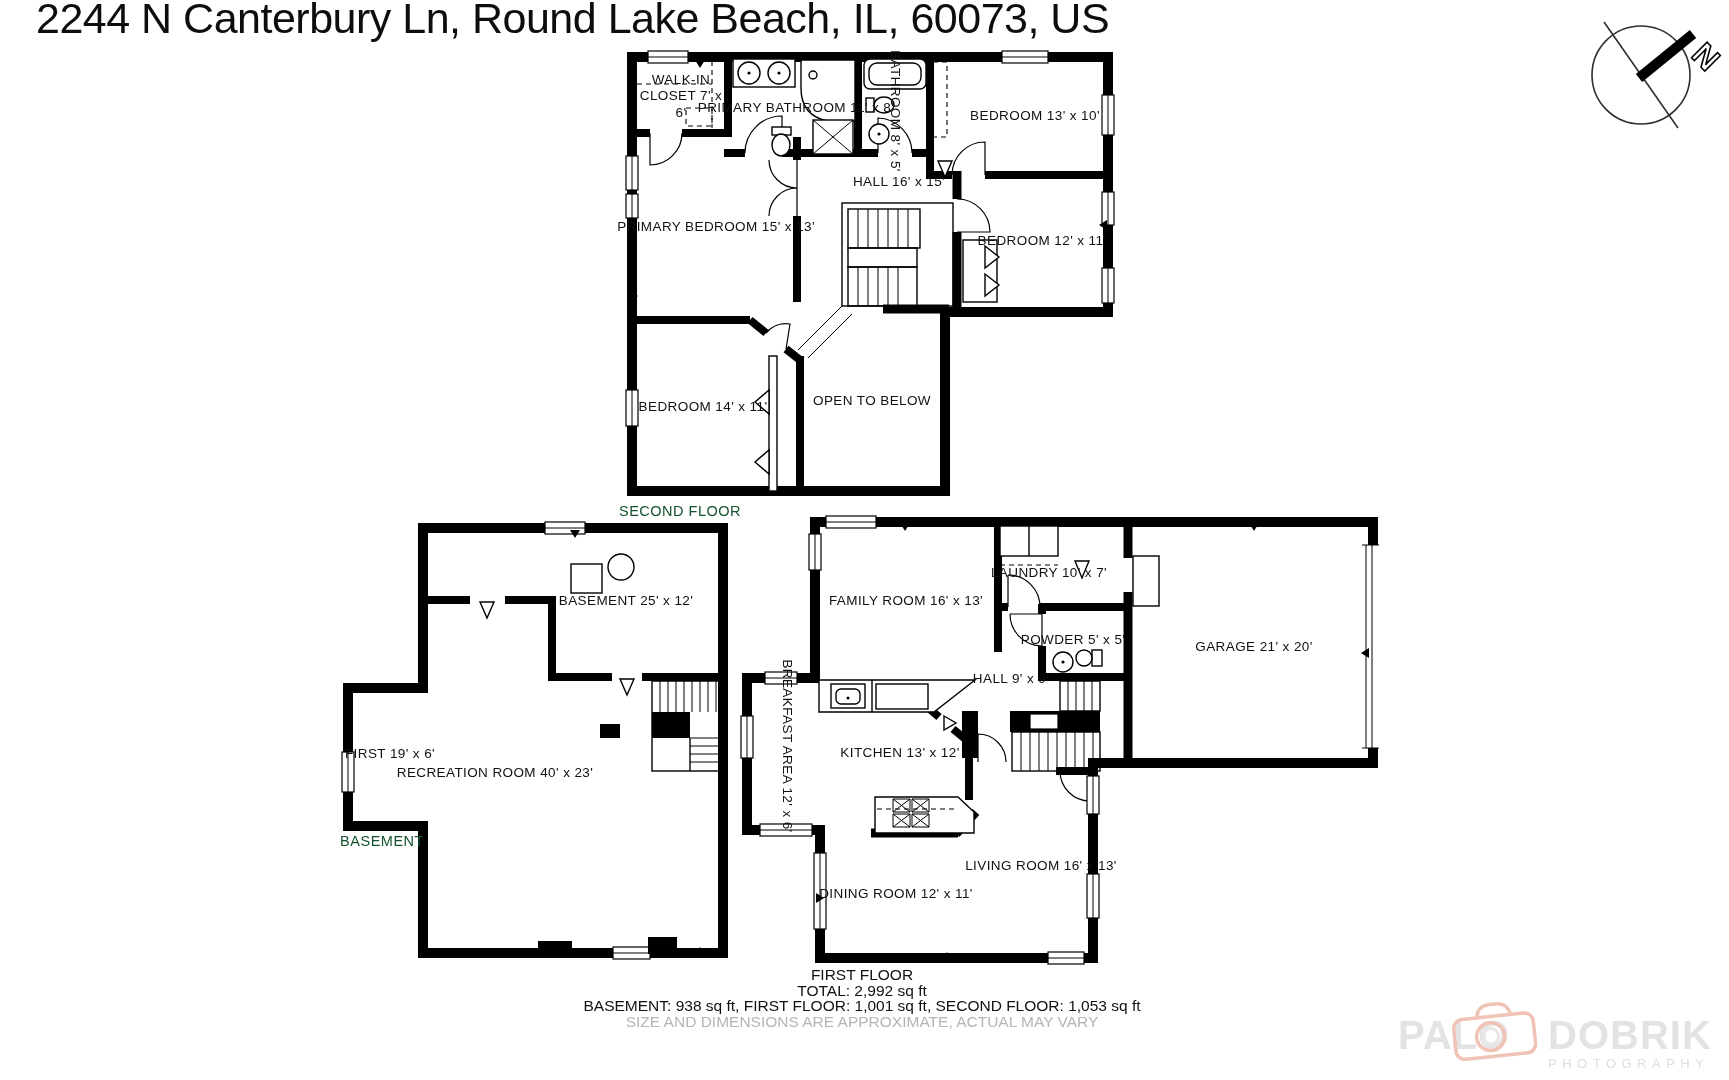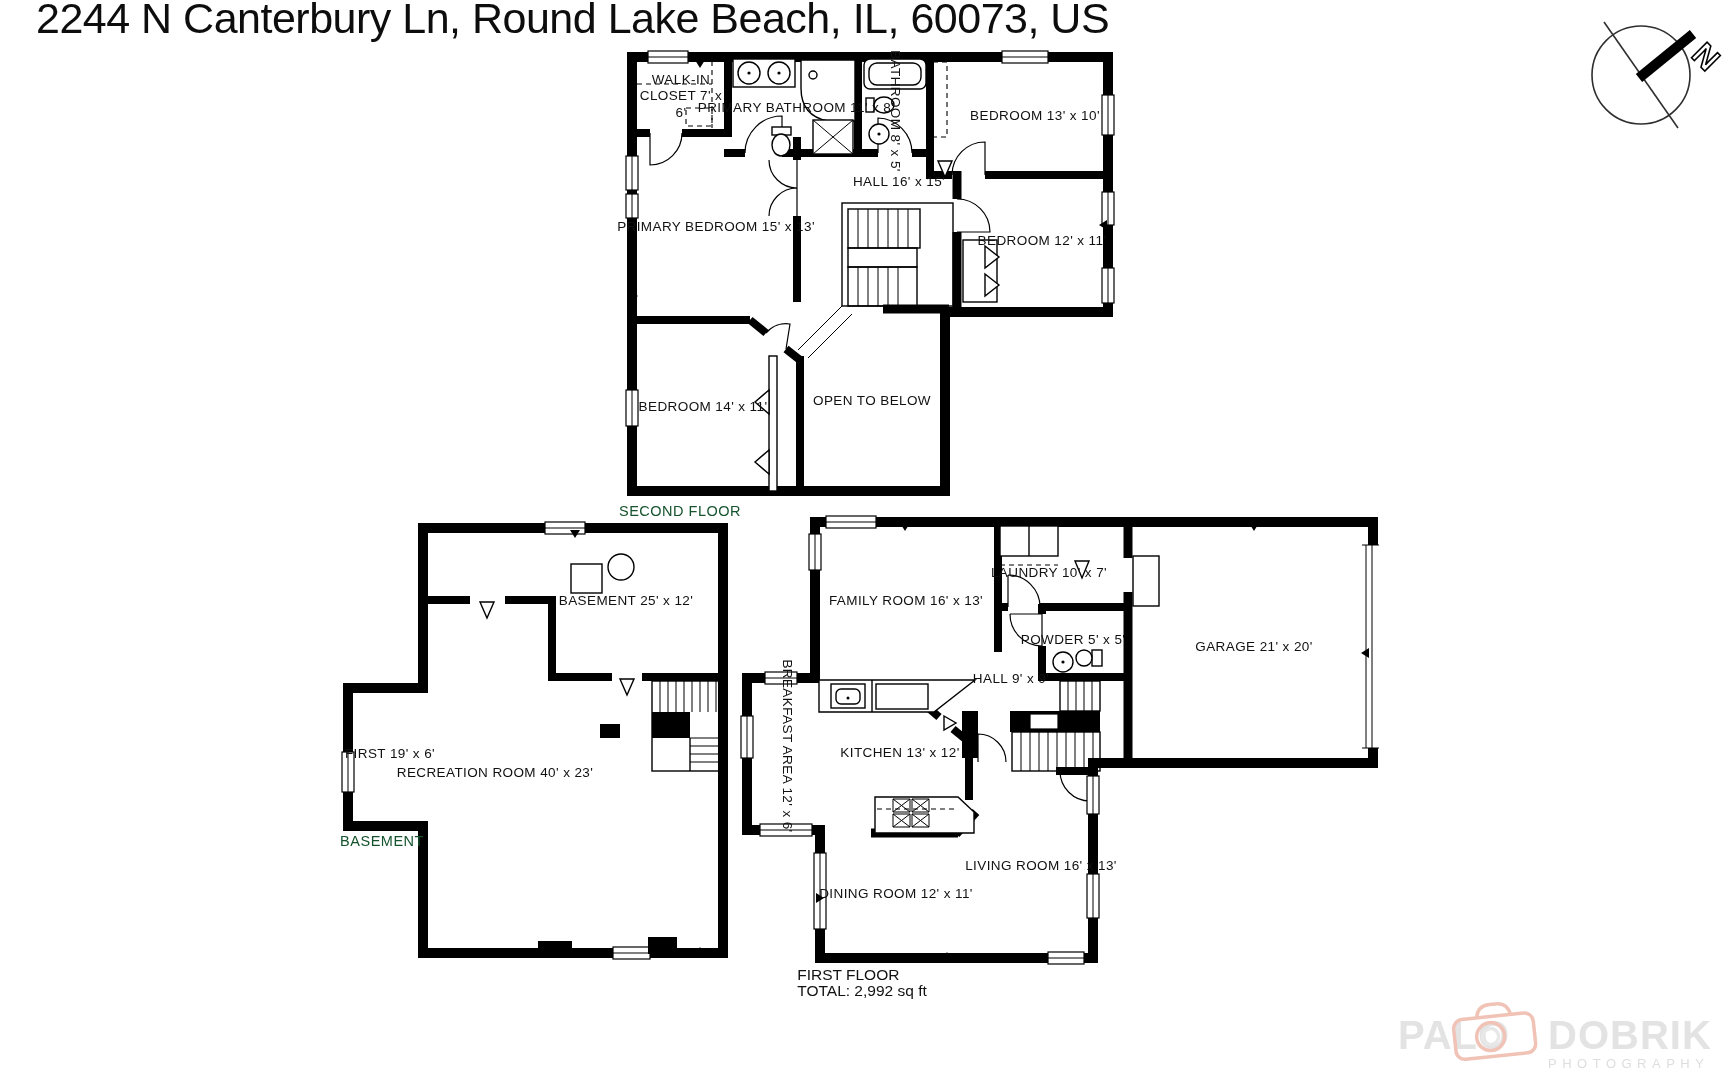--- a/index.html
+++ b/index.html
@@ -28,21 +28,21 @@
   .rl{position:absolute;transform:translate(-50%,-50%);text-align:center;
       font:500 13.5px "Liberation Sans",sans-serif;color:#111;letter-spacing:.4px;
       line-height:1.22;white-space:nowrap;}
   .rl .dm:empty{display:none;}
   .rl.v{transform:translate(-50%,-50%) rotate(90deg);}
   .rl.wrap{white-space:normal;width:94px;}
   .fl-label{position:absolute;transform:translate(-50%,-50%);font:500 14.5px "Liberation Sans",sans-serif;
             color:#14532d;letter-spacing:.5px;white-space:nowrap;}
 
   
-  .footer{position:absolute;left:862px;top:967px;transform:translateX(-50%);
+  .footer{position:absolute;left:862px;top:967px;transform:translateX(-50%);text-align:center;
           font:400 15.5px "Liberation Sans",sans-serif;color:#111;line-height:15.6px;white-space:nowrap;}
   .footer .gray{color:#b5b5b5;}
 
   
   .wm-word{position:absolute;font:700 40px "Liberation Sans",sans-serif;color:#e3e3e3;letter-spacing:1px;text-align:right;}
   .wm-tag{position:absolute;font:400 13px "Liberation Sans",sans-serif;color:#dedede;letter-spacing:5.5px;}
   .wm-cam{position:absolute;left:1448px;top:994px;}
 </style>
 </head>
 <body>
@@ -392,20 +392,22 @@
     <span class="dm">12' x 11'</span>
   </div>
   <div class="rl" style="left:1041px;top:866px">
     <span class="nm">LIVING ROOM</span>
     <span class="dm">16' x 13'</span>
   </div>
 
   <div class="footer">
     <div>FIRST FLOOR</div>
     <div>TOTAL: 2,992 sq ft</div>
+    <div>BASEMENT: 938 sq ft, FIRST FLOOR: 1,001 sq ft, SECOND FLOOR: 1,053 sq ft</div>
+    <div class="gray">SIZE AND DIMENSIONS ARE APPROXIMATE, ACTUAL MAY VARY</div>
   </div>
 
   <div>
     <span class="wm-word" style="left:1398px;top:1013px">PALO</span>
     <span class="wm-word" style="left:1548px;top:1013px">DOBRIK</span>
     <span class="wm-tag" style="left:1548px;top:1056px">PHOTOGRAPHY</span>
     <svg class="wm-cam" width="96" height="72" viewBox="0 0 96 72">
       <g fill="none" stroke="#f0c3b6" stroke-width="3.5" transform="rotate(-6 48 36)">
         <rect x="6" y="22" width="80" height="40" rx="9"></rect>
         <path d="M30,22 q2,-12 14,-12 h6 q12,0 14,12"></path>

